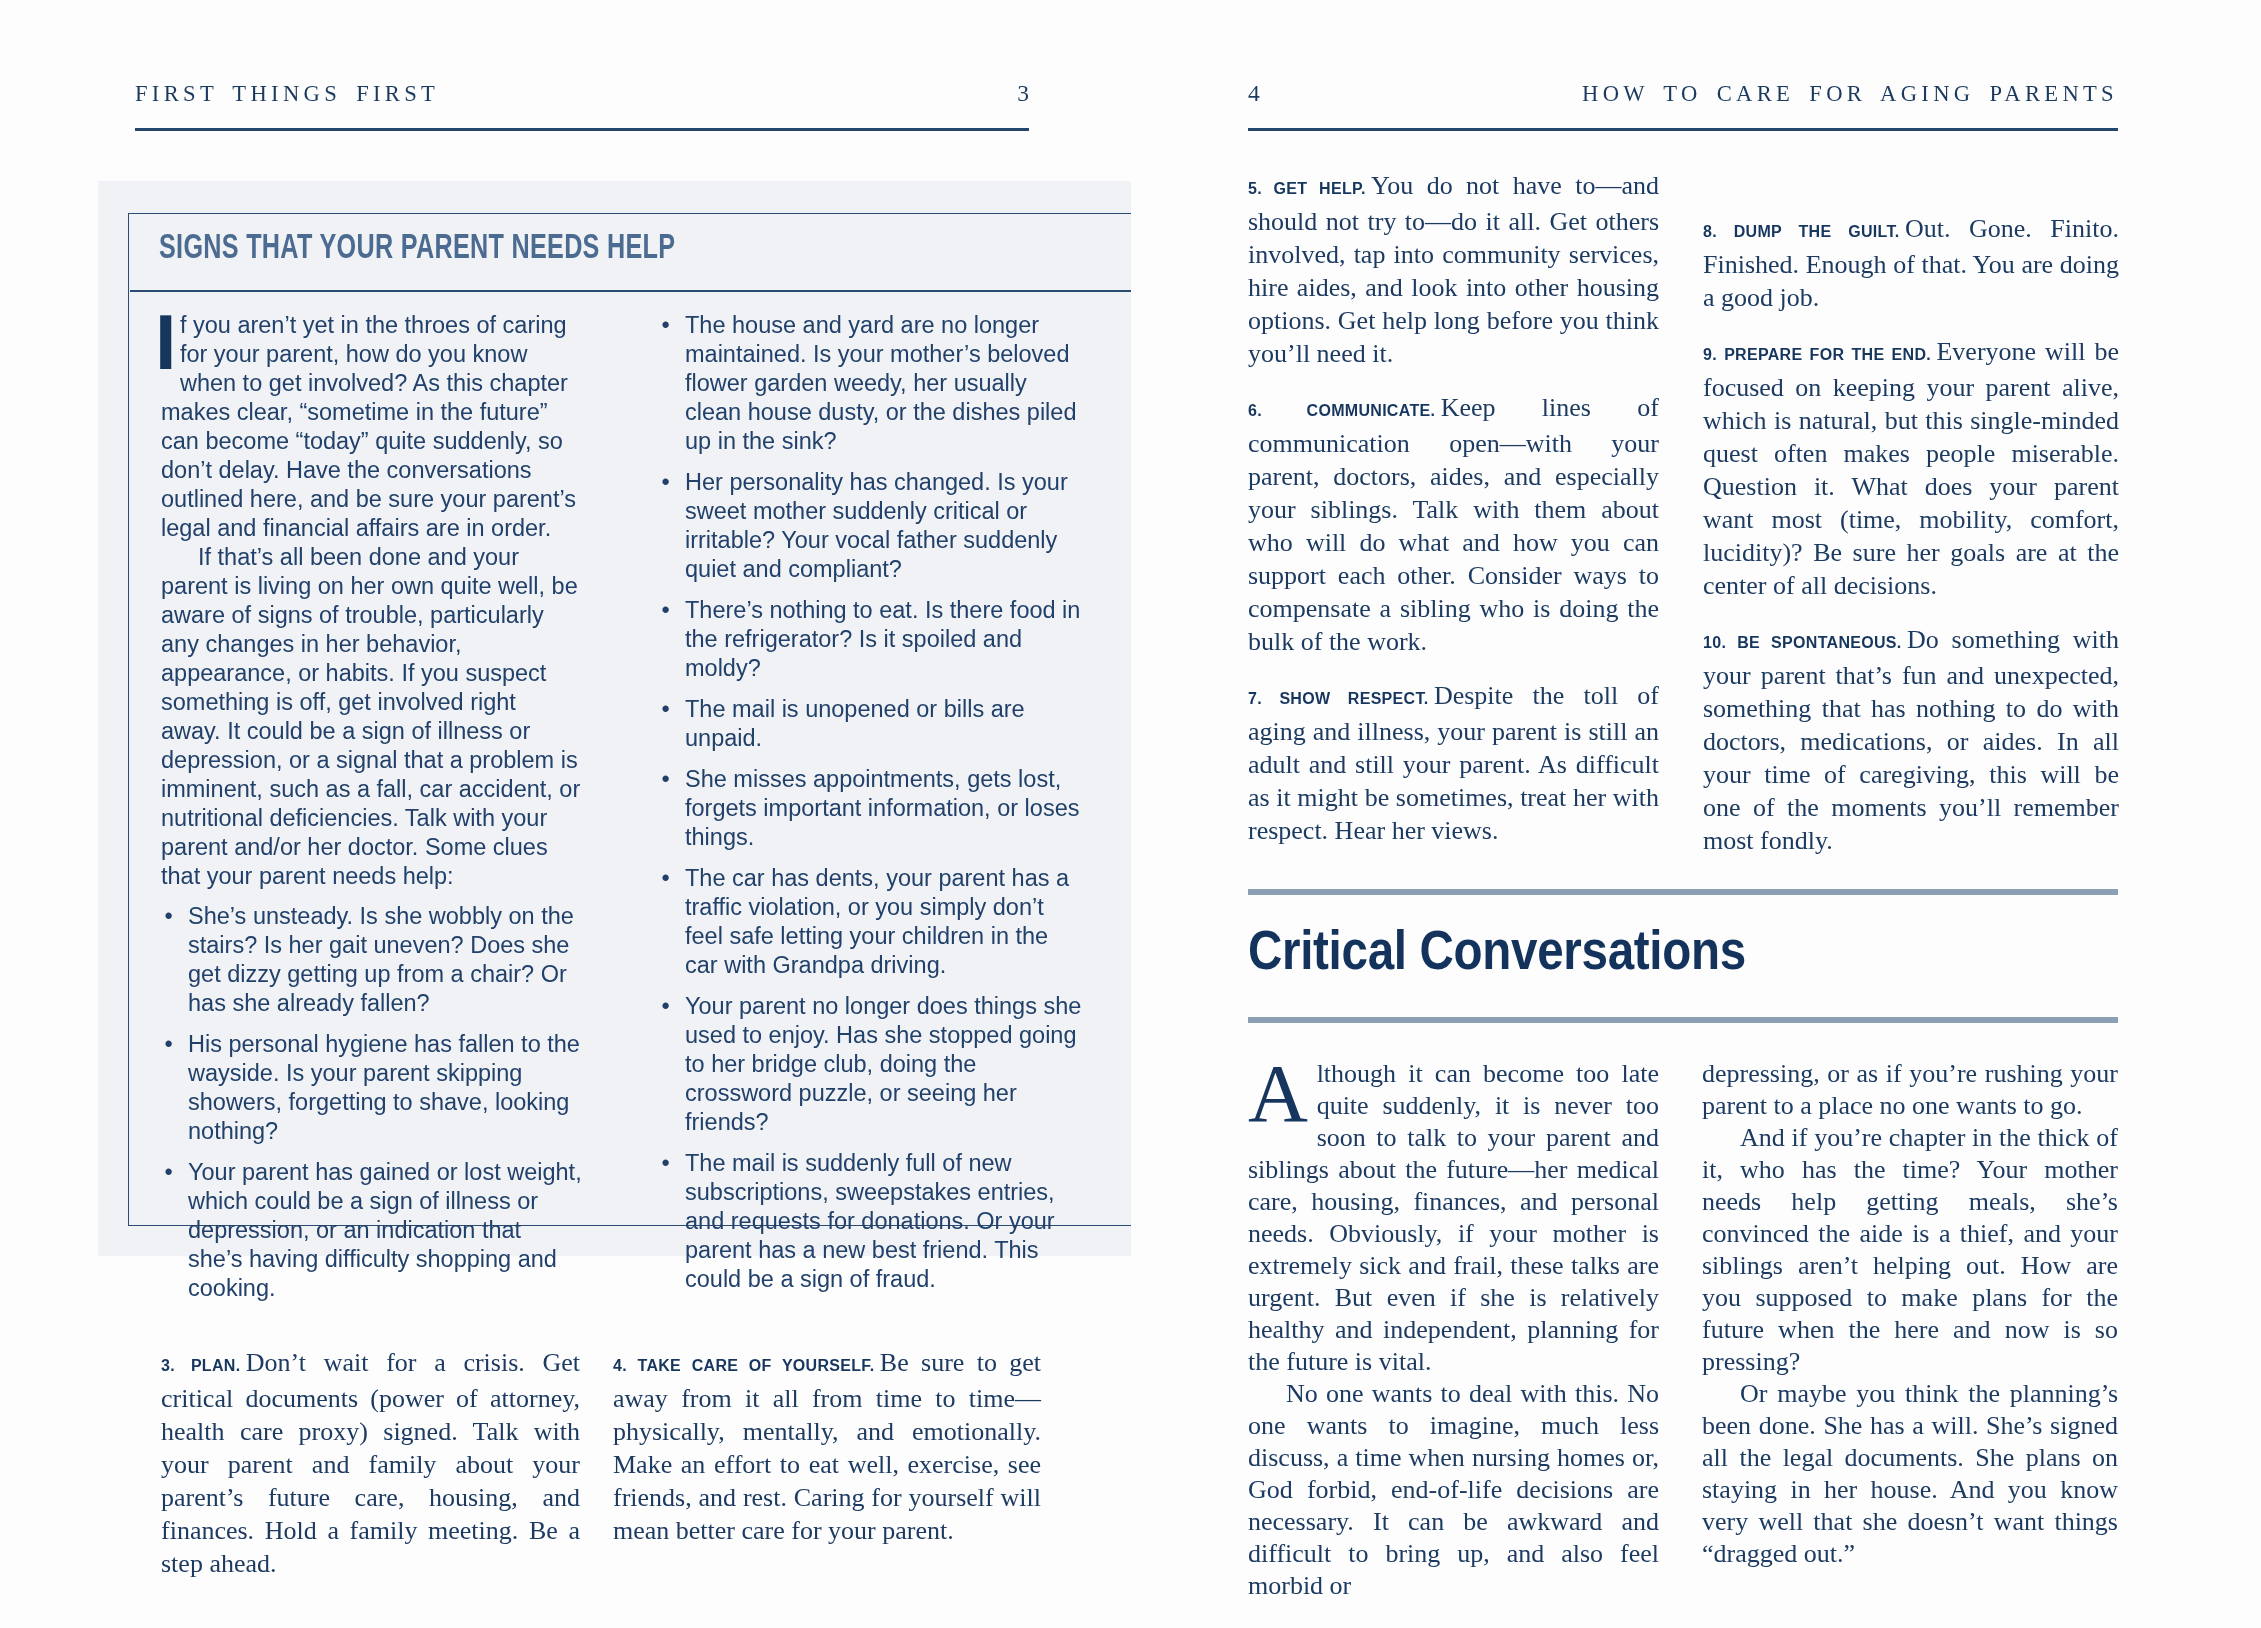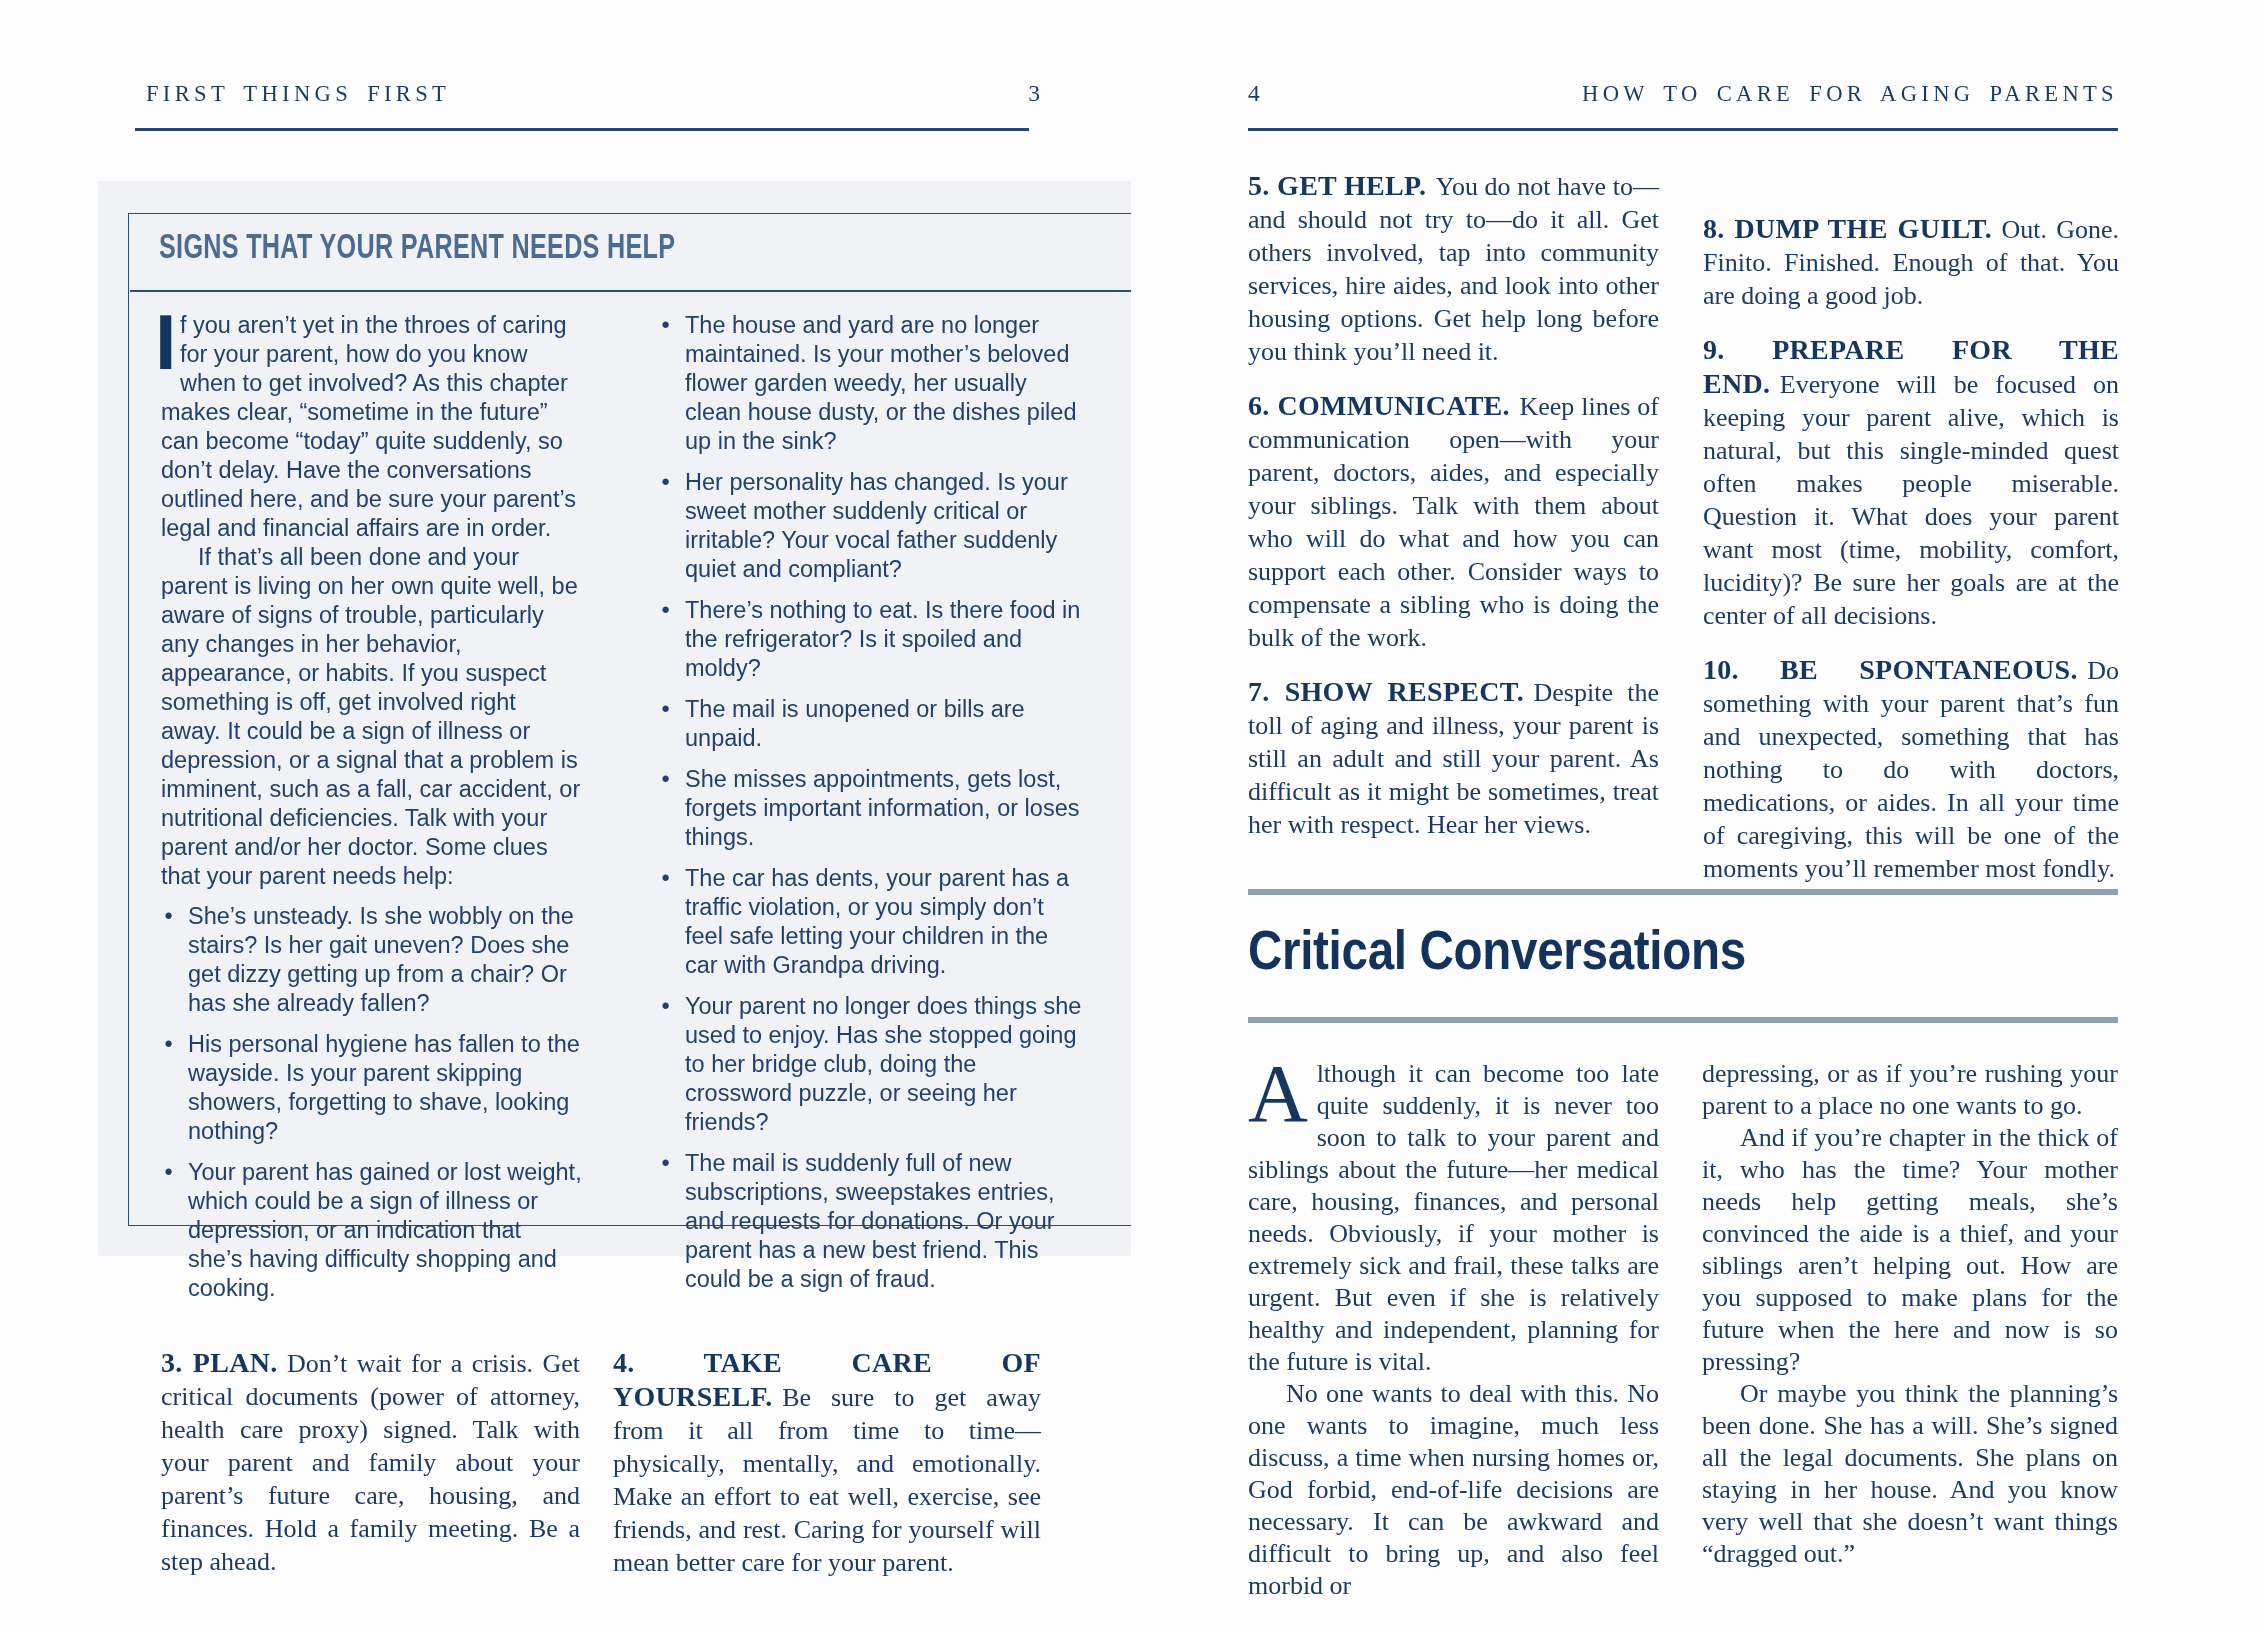--- a/index.html
+++ b/index.html
@@ -43,21 +43,21 @@
   }
   ul.signs{list-style:none;margin:11.3px 0 0 0;padding:0;}
   ul.signs li{position:relative;padding-left:27px;}
   ul.signs li + li{margin-top:12px;}
   ul.signs li::before{content:"•";position:absolute;left:3.5px;top:0;color:#21416b;}
   
   .tipcol{position:absolute;}
   .tip{margin:0;text-align:justify;font-size:26px;line-height:33px;color:#1d3b61;}
   .tip + .tip{margin-top:21px;}
   .lead{
-    font-family:Liberation Serif, serif;font-weight:bold;font-size:28px;
+    font-family:Liberation Sans, sans-serif;font-weight:bold;font-size:16px;
     color:#16365e;letter-spacing:0.3px;margin-right:0.34em;
   }
   
   .section{position:absolute;left:1248px;top:889px;width:870px;}
   .slate-rule{height:6px;background:#8ba0b5;}
   .section-title{
     margin:24px 0 0 0;font-family:"Liberation Sans",sans-serif;font-weight:bold;
     font-size:56px;line-height:61px;color:#14335c;white-space:nowrap;
     transform:scaleX(0.85);transform-origin:left center;letter-spacing:-0.4px;
   }
@@ -69,21 +69,21 @@
   .dropcap-a{
     float:left;font-family:"Liberation Serif",serif;font-size:83px;line-height:66px;
     color:#16365e;margin:1.7px 8.7px 0 0;
   }
 </style>
 </head>
 <body>
 
 <div class="canvas">
 
-  <div class="running-head" style="left:146px;top:80px;width:894px;">
+  <div class="running-head" style="left:135px;top:80px;width:894px;">
     <span class="rh-caps">FIRST THINGS FIRST</span>
     <span class="rh-num">3</span>
   </div>
   <div class="head-rule" style="left:135px;top:128px;width:894px;"></div>
 
   <div class="running-head" style="left:1248px;top:80px;width:870px;">
     <span class="rh-num">4</span>
     <span class="rh-caps">HOW TO CARE FOR AGING PARENTS</span>
   </div>
   <div class="head-rule" style="left:1248px;top:128px;width:870px;"></div>

